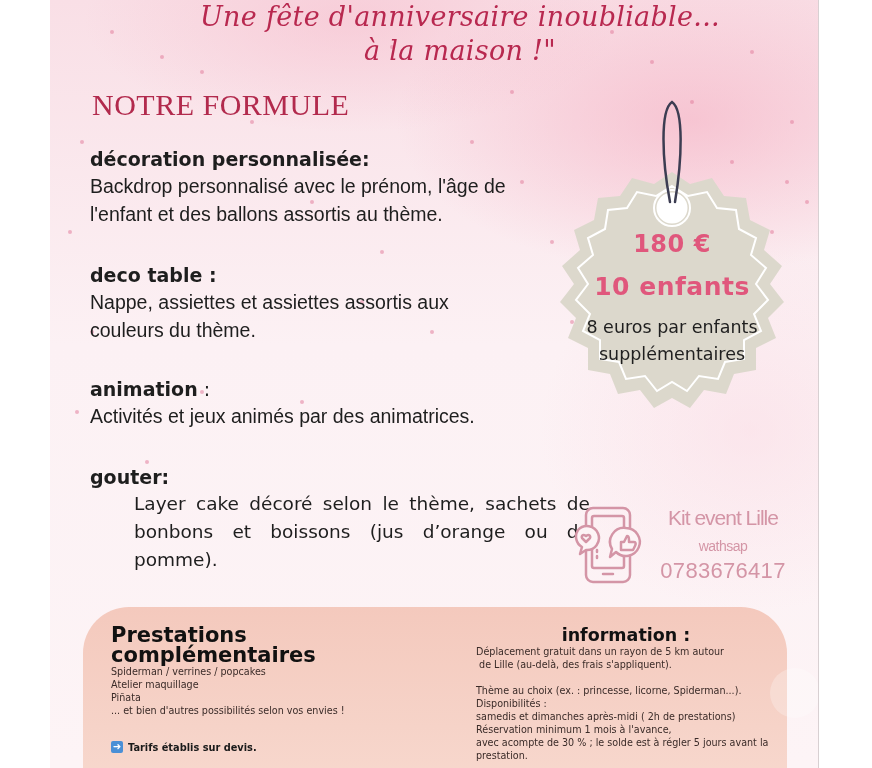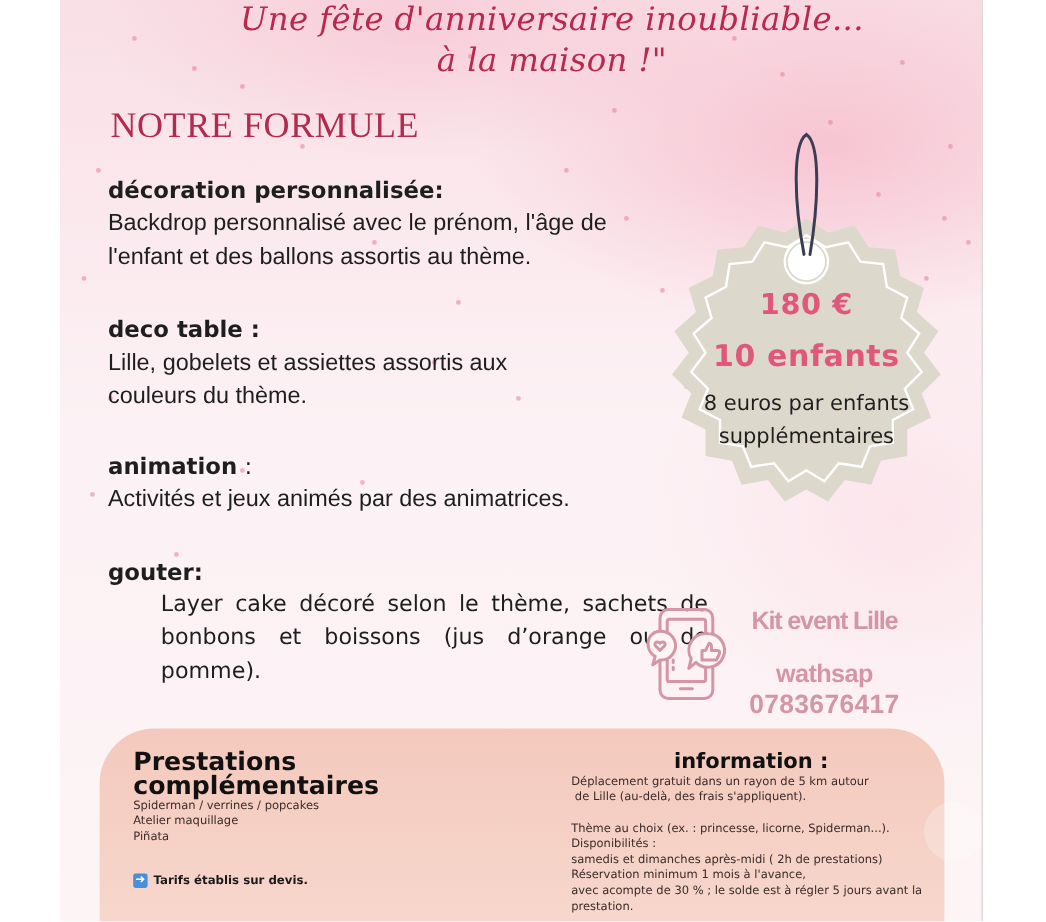--- a/index.html
+++ b/index.html
@@ -38,45 +38,45 @@
     font-family:"DejaVu Sans", sans-serif; font-weight:bold; font-size:19px; line-height:26px;margin-top:12px;
   }
   .formule .head .colon { font-weight:normal; }
   .formule .body {
     font-family:"Liberation Sans", sans-serif; font-size:19.5px; line-height:28px;
   }
   .formule .body.justify {
     font-family:"DejaVu Sans", sans-serif; font-size:18.5px; line-height:28px; text-align:justify;
     text-align-last:left; width:456px;margin-left:44px;
   }
-  .tag-wrap { position:absolute; left:492px; top:90px; width:260px; height:340px; }
+  .tag-wrap { position:absolute; left:492px; top:80px; width:260px; height:340px; }
   .tag-text {
     position:absolute; left:0; width:260px; text-align:center;
   }
   .price {
     top:150px; color:#e0577c; font-family:"DejaVu Sans", sans-serif; font-weight:bold;
     font-size:24px; letter-spacing:0.5px;
   }
   .count {
     top:192px; color:#e0577c; font-family:"DejaVu Sans", sans-serif; font-weight:bold;
     font-size:25px; letter-spacing:0.5px;
   }
   .extra {
     top:234px; color:#1f1f1f; font-family:"DejaVu Sans", sans-serif; font-size:17.5px; line-height:27px;
   }
   .contact {
-    position:absolute; left:488px; top:502px; width:230px; height:90px;font-weight:bold;
+    position:absolute; left:524px; top:502px; width:230px; height:90px;
   }
   .contact .phone-icon { position:absolute; left:0; top:4px; }
   .contact .lines {
     position:absolute; left:74px; top:0; width:150px; text-align:center;
     color:#d495a6; font-family:"Liberation Sans", sans-serif;
   }
   .contact .l1 { font-size:21px; letter-spacing:-1px; line-height:28px; margin-top:2px; }
-  .contact .l2 { font-size:21px; letter-spacing:-0.5px; line-height:26px; margin-top:17px; }
+  .contact .l2 { font-size:14px; letter-spacing:-0.5px; line-height:26px; margin-top:1px; }
   .contact .l3 { font-size:22px; letter-spacing:0.3px; line-height:24px; }
   .box {
     position:absolute; left:33px; top:607px; width:704px; height:200px;
     border-radius:46px 46px 0 0;
     background:linear-gradient(180deg, #f4c9bd 0%, #f6d3c8 60%, #f8dad0 100%);
   }
   .box .col { position:absolute; top:18px; color:#3a2b28; }
   .box .col1 { left:28px; width:330px; }
   .box .col2 { left:393px; width:300px; }
   .box .h { font-family:"DejaVu Sans", sans-serif; font-weight:bold; color:#111; font-size:21px; line-height:20px; }
@@ -140,21 +140,21 @@
   <div class="section-title">NOTRE FORMULE</div>
 
   <div class="formule" style="top:134px">
     <div class="head">décoration personnalisée:</div>
     <div class="body">Backdrop personnalisé avec le prénom, l'âge de</div>
     <div class="body">l'enfant et des ballons assortis au thème.</div>
   </div>
 
   <div class="formule" style="top:250px">
     <div class="head"><span>deco table</span><span> :</span></div>
-    <div class="body">Lille, gobelets et assiettes assortis aux</div>
+    <div class="body">Nappe, assiettes et assiettes assortis aux</div>
     <div class="body">couleurs du thème.</div>
   </div>
 
   <div class="formule" style="top:364px">
     <div class="head"><span>animation</span><span class="colon" style="font-weight:normal"> :</span></div>
     <div class="body">Activités et jeux animés par des animatrices.</div>
   </div>
 
   <div class="formule" style="top:452px">
     <div class="head">gouter:</div>
@@ -199,20 +199,21 @@
       <div class="l3">0783676417</div>
     </div>
   </div>
 
   <div class="box">
     <div class="col col1">
       <div class="h">Prestations complémentaires</div>
       <div class="t">Spiderman / verrines / popcakes</div>
       <div class="t">Atelier maquillage</div>
       <div class="t">Piñata</div>
+      <div class="t">... et bien d'autres possibilités selon vos envies !</div>
       <div class="gap2"></div>
       <div class="devis">
         <span class="arrow-icon">➜</span>
         <span>Tarifs établis sur devis.</span>
       </div>
     </div>
     <div class="col col2">
       <div class="h">information :</div>
       <div class="t">Déplacement gratuit dans un rayon de 5 km autour</div>
       <div class="t" style="white-space:pre"> de Lille (au-delà, des frais s'appliquent).</div>

